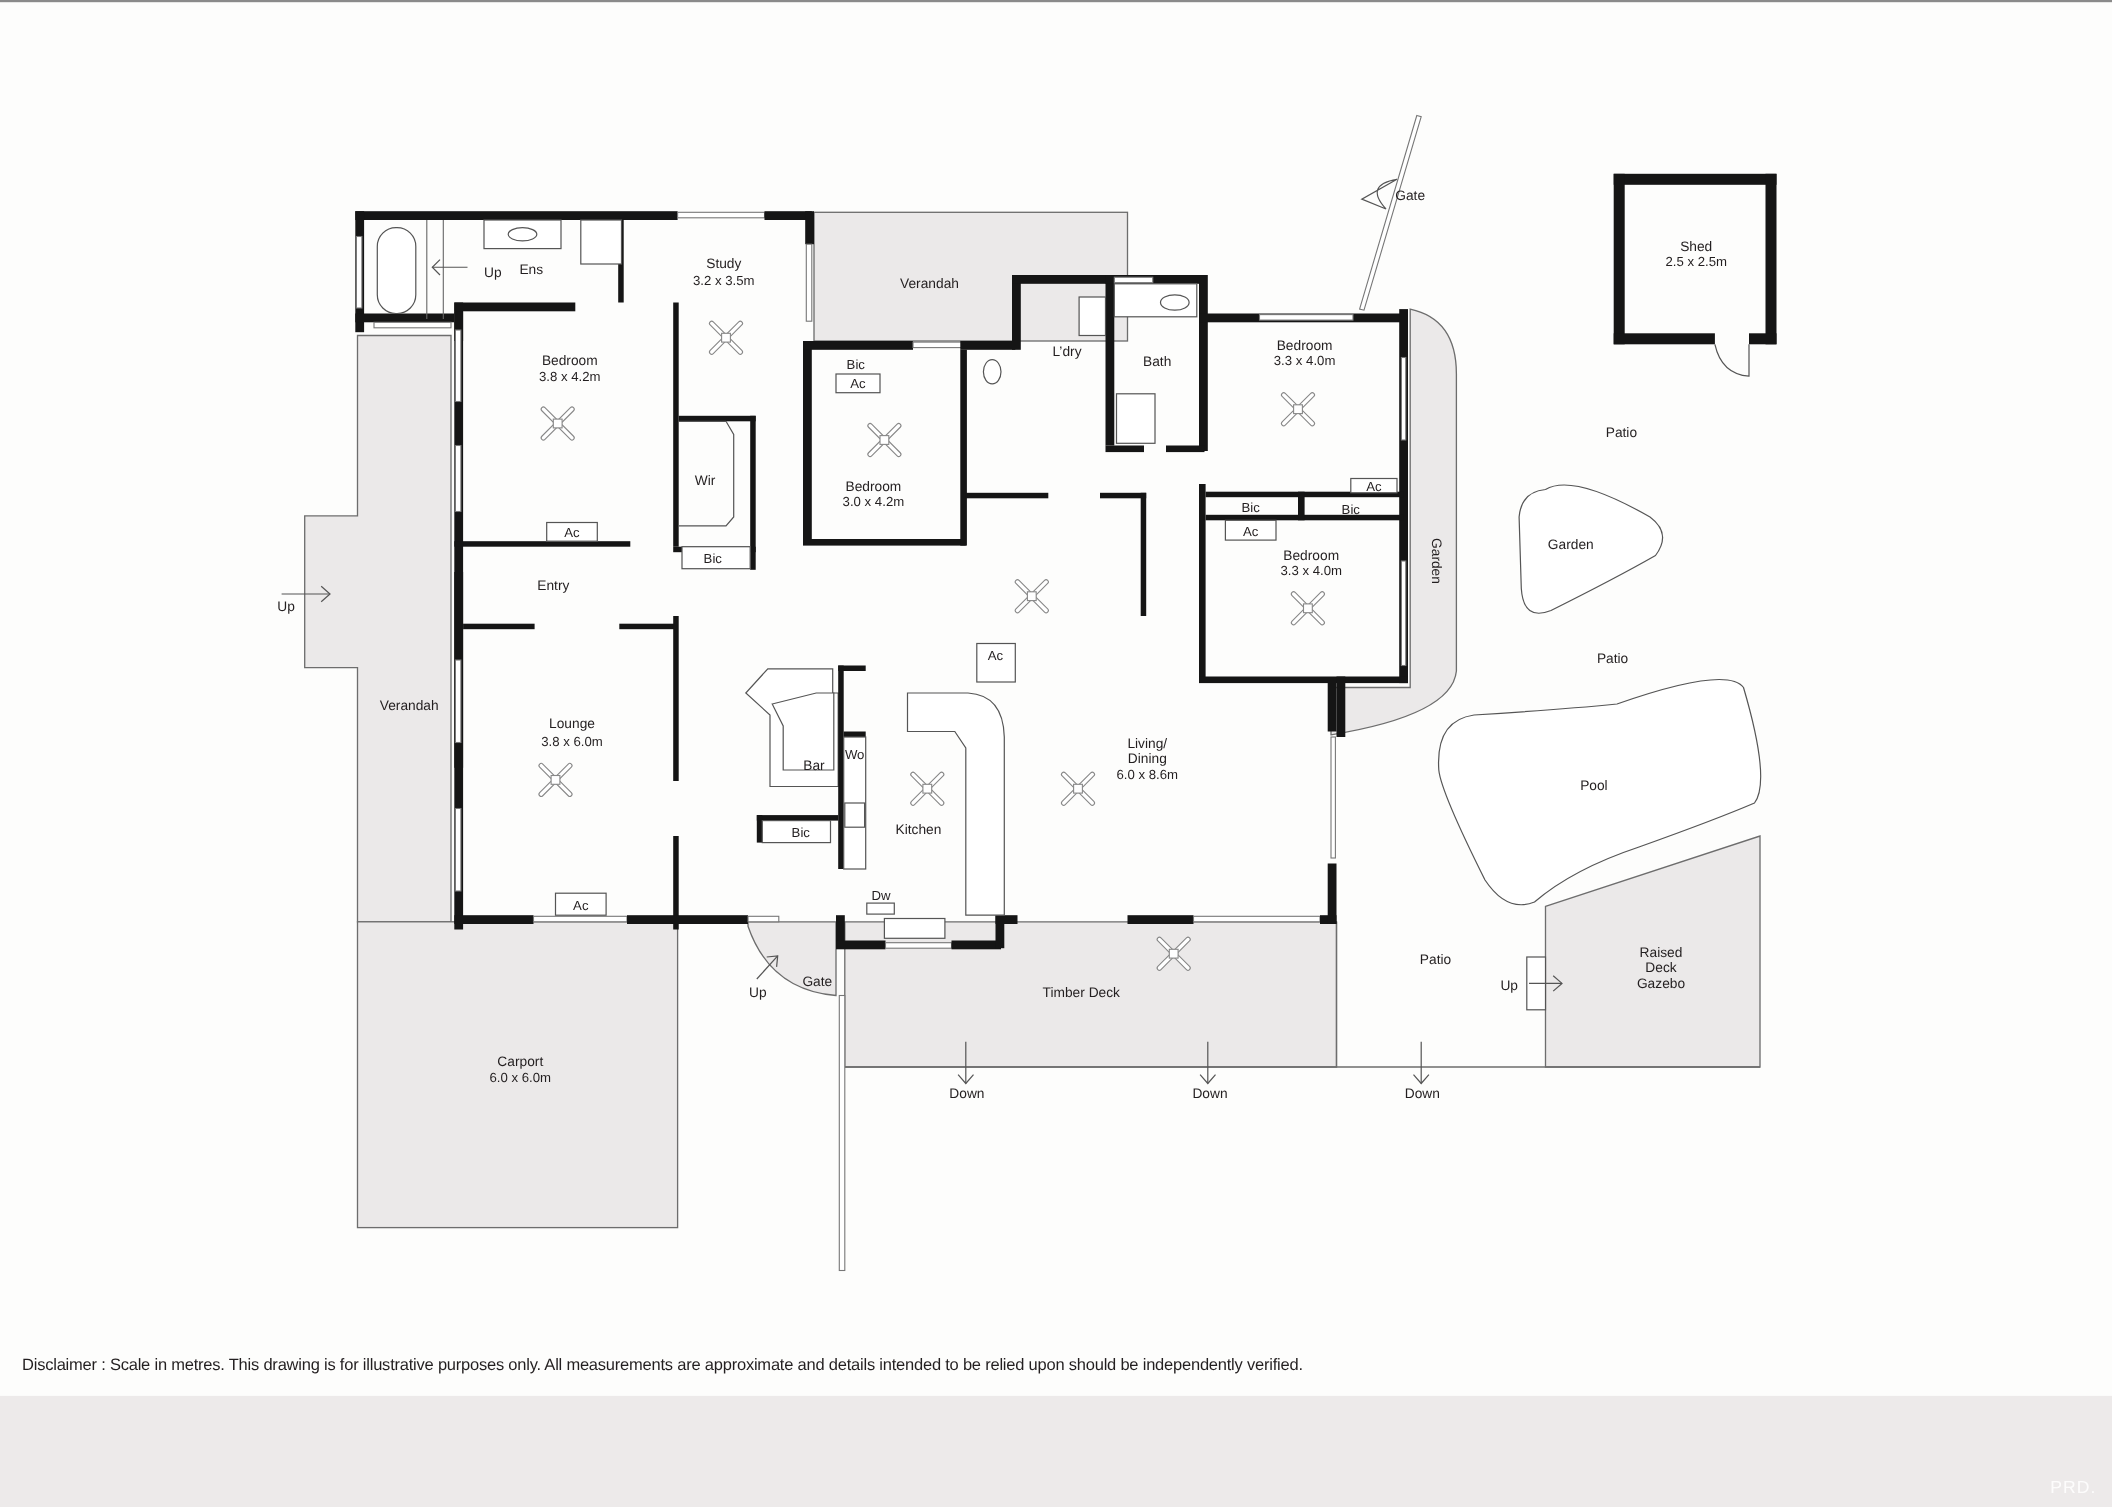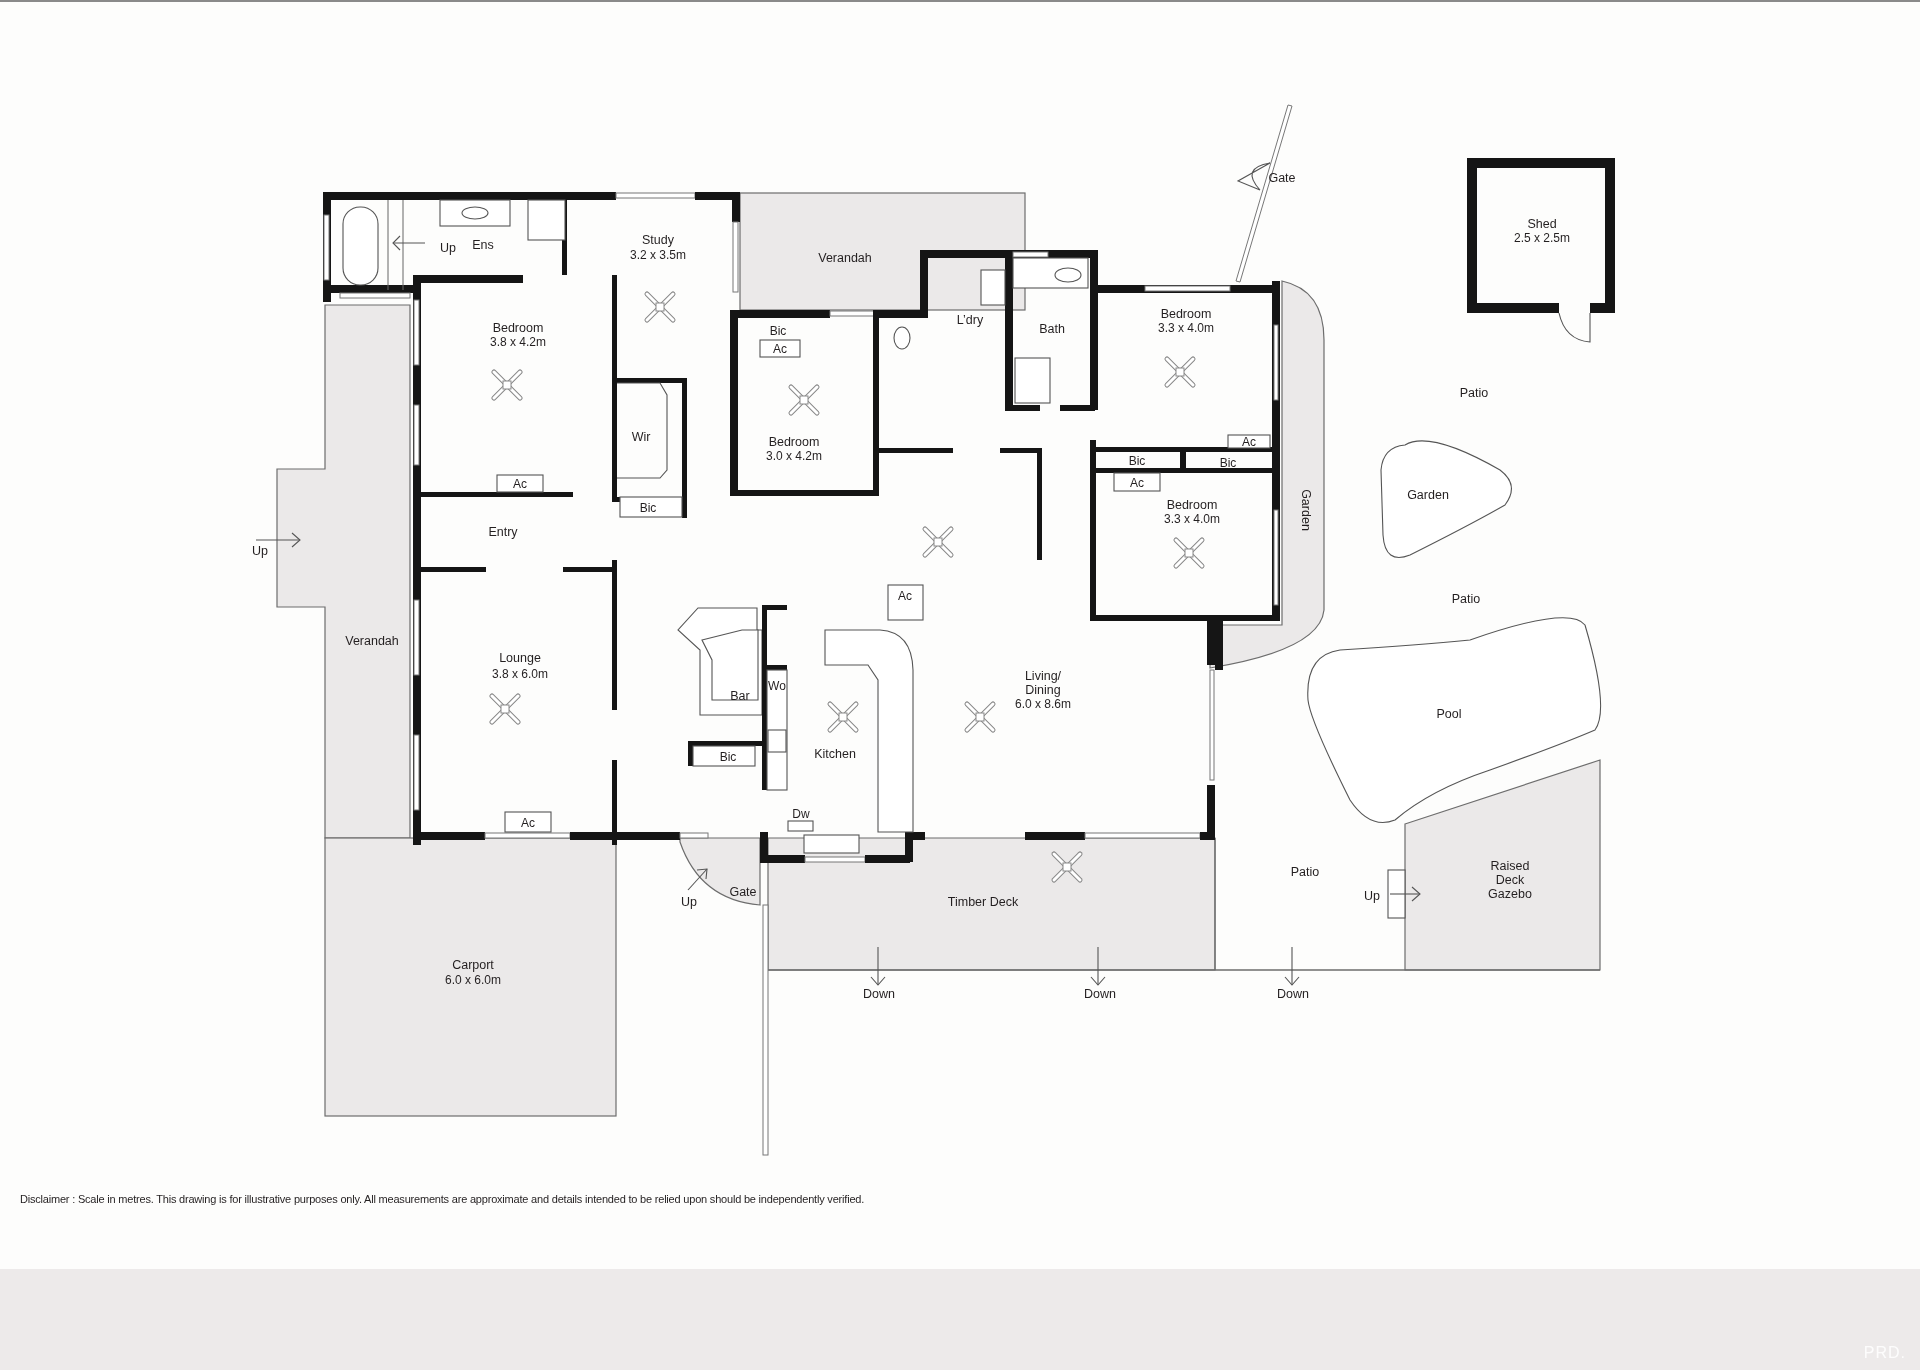--- a/index.html
+++ b/index.html
@@ -16,21 +16,21 @@
     .sm  { font-size: 12px; text-anchor: middle; }
     .wall { fill: #151515; }
     .shade { fill: #ebe9e9; stroke: #6d6d6d; stroke-width: 1.2; }
     .thin { fill: none; stroke: #555; stroke-width: 1.1; }
     .fix { fill: #fff; stroke: #555; stroke-width: 1.1; }
     .win { fill: #fff; stroke: #777; stroke-width: 1; }
     .fan line { stroke: #888; stroke-width: 5; stroke-linecap: round; }
     .fan line.in { stroke: #fff; stroke-width: 3; }
     .fan rect { fill: #fff; stroke: #888; stroke-width: 1; }
     .disclaimer {
-      position: absolute; left: 20px; top: 1193px; font-size: 11px;
+      position: absolute; left: 20px; top: 1232px; font-size: 15px;
       letter-spacing: -0.2px; white-space: nowrap;
     }
     .footer-band { position: absolute; left: 0; top: 1269px; width: 1920px; height: 101px; background: #edeaea; }
     .brand { position: absolute; right: 14px; bottom: 8px; font-size: 16px; color: #ffffff; letter-spacing: 1px; opacity: 0.9; }
   </style>
 </head>
 <body>
 
 <div class="top-rule"></div>
 

